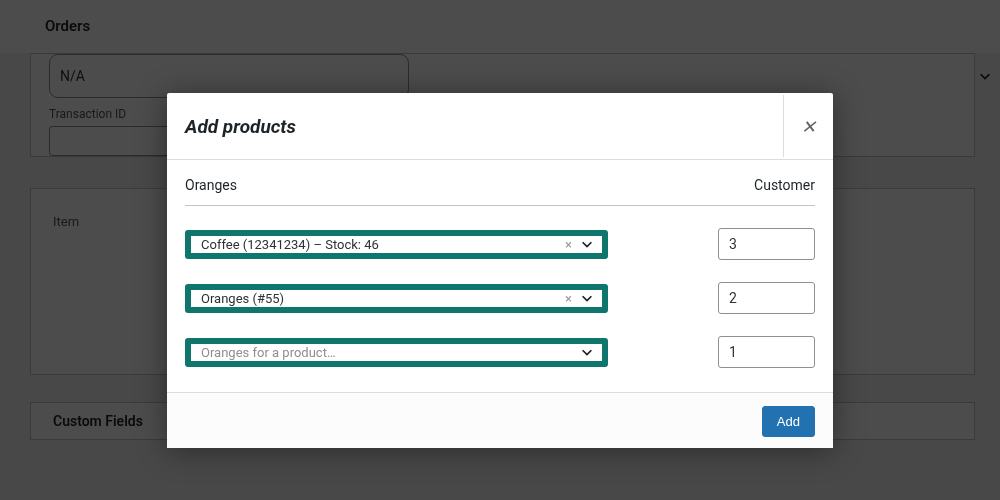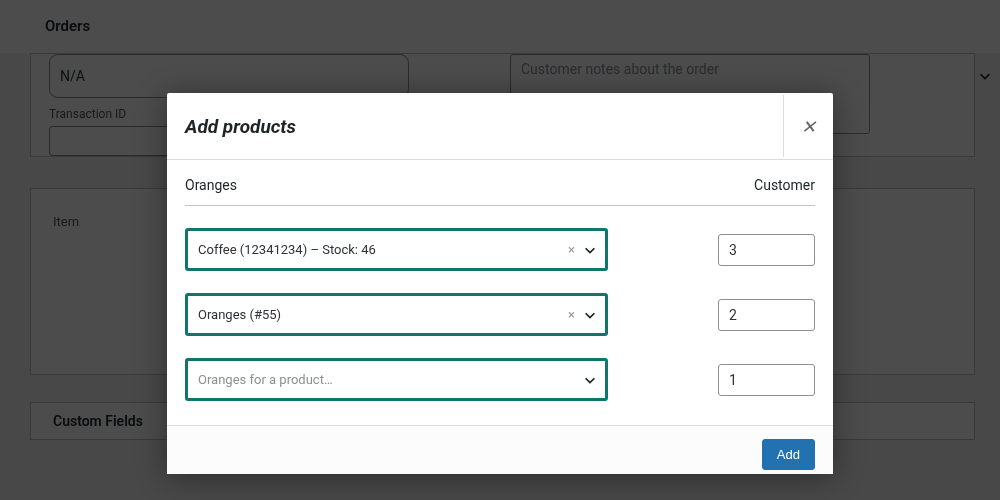--- a/index.html
+++ b/index.html
@@ -34,27 +34,27 @@
 
     .modal { position: absolute; left: 167px; top: 93px; width: 666px; background: #fff; border-radius: 2px; box-shadow: 0 3px 30px rgba(0,0,0,0.4); }
     .modal-head { display: flex; align-items: center; justify-content: space-between; border-bottom: 1px solid #dcdcde; font-style: italic; }
     .modal-title { font-size: 19px; font-weight: 700; color: #1d2327; padding: 22px 0 21px 18px; }
     .modal-close { width: 50px; height: 62px; border-left: 1px solid #dcdcde; display: flex; align-items: center; justify-content: center; color: #666; cursor: pointer; font-size: 18px; }
 
     .modal-body { padding: 0 18px 24px 18px; }
     .modal-cols { display: flex; justify-content: space-between; border-bottom: 1px solid #c3c4c7; padding: 17px 0 12px; font-size: 14px; color: #1d2327; }
 
     .prod-row { display: flex; justify-content: space-between; align-items: center; margin-top: 22px; gap: 110px; }
-    .prod-select { flex: 1; height: 43px; border: 3px solid #0f766e; border-radius: 3px; display: flex; align-items: center; padding: 0 8px 0 10px; font-size: 13px; color: #2c3338; position: relative; }
+    .prod-select { flex: 1; height: 29px; border: 6px solid #0f766e; border-radius: 3px; display: flex; align-items: center; padding: 0 8px 0 10px; font-size: 13px; color: #2c3338; position: relative; }
     .prod-select.placeholder { color: #8c8f94; }
     .prod-clear { position: absolute; right: 30px; color: #999; font-size: 13px; cursor: pointer; }
     .prod-chev { position: absolute; right: 8px; width: 14px; height: 14px; }
     .qty-input { width: 97px; height: 32px; border: 1px solid #8c8f94; border-radius: 3px; padding: 0 10px; font-size: 14px; color: #2c3338; font-family: inherit; }
 
-    .modal-foot { border-top: 1px solid #dcdcde; padding: 13px 18px 4px; display: flex; justify-content: flex-end; background: #fcfcfc; }
+    .modal-foot { border-top: 1px solid #dcdcde; padding: 13px 18px 11px; display: flex; justify-content: flex-end; background: #fcfcfc; }
     .btn-primary { background: #2271b1; color: #fff; border: 1px solid #2271b1; border-radius: 3px; padding: 7px 14px; font-size: 13px; cursor: pointer; }
 
     svg.chev-icon { stroke: #1d2327; stroke-width: 2; fill: none; }
   </style>
 </head>
 <body>
 
 <div class="page">
   <div class="header-bar">
     <div class="header-title">Orders</div>
@@ -66,25 +66,20 @@
         <div class="row">
           <div class="col">
             <div class="select-like">
               <span>N/A</span>
               <svg class="chev-icon prod-chev" viewBox="0 0 16 16">
                   <path d="M3 6l5 5 5-5"></path>
                 </svg>
             </div>
             <div class="label-trans">Transaction ID</div>
             <div class="input-trans"></div>
-          </div>
-          <div class="col">
-            <div class="textarea-like">
-              <span>Customer notes about the order</span>
-            </div>
           </div>
         </div>
       </div>
     </div>
 
     <div class="items-panel">
       <div class="items-header">Item</div>
       <div class="items-body"></div>
     </div>
 

